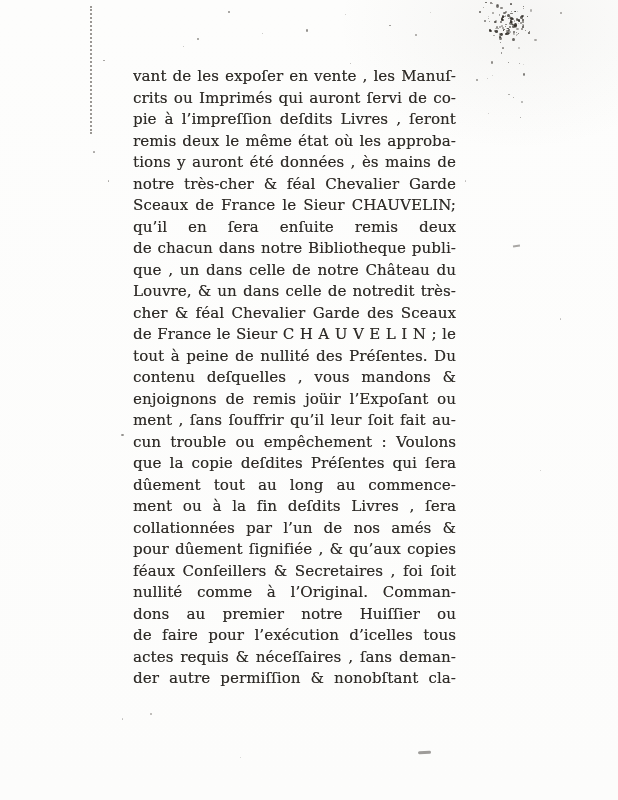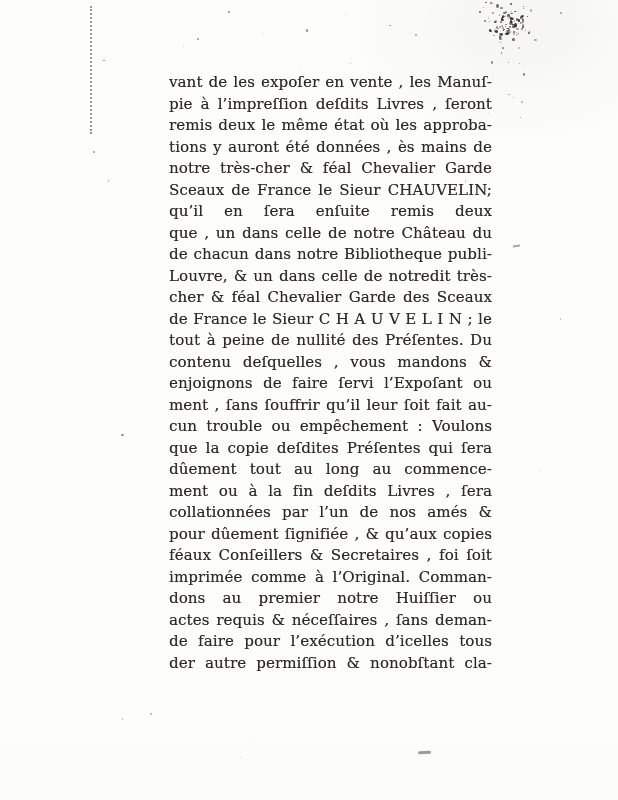--- a/index.html
+++ b/index.html
@@ -17,23 +17,22 @@
     position: relative;
     width: 618px;
     height: 800px;
     background:
       radial-gradient(ellipse 260px 180px at 84% 3%, rgba(120,115,105,0.06), rgba(0,0,0,0) 70%),
       linear-gradient(180deg, #fdfdfc 0%, #fcfcfb 100%);
   }
   .text-block {
     position: absolute;
     left: 133px;
-    top: 72px;
+    top: 66px;
     width: 323px;
-    margin-left: 36px;
   }
   .line {
     font-size: 15px;
     line-height: 21.5px;
     height: 21.5px;
     overflow: hidden;
     color: var(--ink, #2d2a26);
     text-align: justify;
     text-align-last: justify;
     -moz-text-align-last: justify;
@@ -233,42 +232,43 @@
       <div class="speck" style="left: 150px; top: 713px; width: 1.5px; height: 1.84023px; opacity: 0.35;"></div>
       <div class="speck" style="left: 122px; top: 718px; width: 1.3px; height: 1.57662px; opacity: 0.3;"></div>
       <div class="speck" style="left: 240px; top: 757px; width: 1.2px; height: 1.18962px; opacity: 0.22;"></div>
       <div class="speck" style="left: 465px; top: 180px; width: 1.3px; height: 1.51697px; opacity: 0.3;"></div>
       <div class="speck" style="left: 300px; top: 70px; width: 1.2px; height: 0.945737px; opacity: 0.3;"></div>
       <div class="speck" style="left: 430px; top: 12px; width: 1.3px; height: 1.26799px; opacity: 0.3;"></div>
     </div>
 
   <div class="text-block">
     <div class="line">vant de les expoſer en vente , les Manuſ-</div>
+    <div class="line">crits ou Imprimés qui auront ſervi de co-</div>
     <div class="line">pie à l’impreſſion deſdits Livres , ſeront</div>
     <div class="line">remis deux le même état où les approba-</div>
     <div class="line">tions y auront été données , ès mains de</div>
     <div class="line">notre très-cher &amp; féal Chevalier Garde des</div>
     <div class="line">Sceaux de France le Sieur CHAUVELIN; &amp;</div>
     <div class="line">qu’il en ſera enſuite remis deux Exemplaires</div>
+    <div class="line">de chacun dans notre Bibliotheque publi-</div>
     <div class="line">que , un dans celle de notre Château du</div>
-    <div class="line">de chacun dans notre Bibliotheque publi-</div>
     <div class="line">Louvre, &amp; un dans celle de notredit très-</div>
     <div class="line">cher &amp; féal Chevalier Garde des Sceaux</div>
     <div class="line">de France le Sieur C H A U V E L I N ; le</div>
     <div class="line">tout à peine de nullité des Préſentes. Du</div>
     <div class="line">contenu deſquelles , vous mandons &amp;</div>
-    <div class="line">enjoignons de faire ſervi l’Expoſant ou</div>
+    <div class="line">enjoignons de remis joüir l’Expoſant ou</div>
     <div class="line">ment , ſans ſouffrir qu’il leur ſoit fait au-</div>
     <div class="line">cun trouble ou empêchement : Voulons</div>
     <div class="line">que la copie deſdites Préſentes qui ſera</div>
     <div class="line">dûement tout au long au commence-</div>
     <div class="line">ment ou à la fin deſdits Livres , ſera tenue</div>
     <div class="line">collationnées par l’un de nos amés &amp;</div>
     <div class="line">pour dûement ſignifiée , &amp; qu’aux copies</div>
     <div class="line">féaux Conſeillers &amp; Secretaires , foi ſoit</div>
-    <div class="line">imprimée comme à l’Original. Comman-</div>
+    <div class="line">nullité comme à l’Original. Comman-</div>
     <div class="line">dons au premier notre Huiſſier ou Sergent</div>
+    <div class="line">de faire pour l’exécution d’icelles tous</div>
     <div class="line">actes requis &amp; néceſſaires , ſans deman-</div>
-    <div class="line">de faire pour l’exécution d’icelles tous</div>
     <div class="line">der autre permiſſion &amp; nonobſtant cla-</div>
   </div>
 
 </div>
 
 </body></html>

